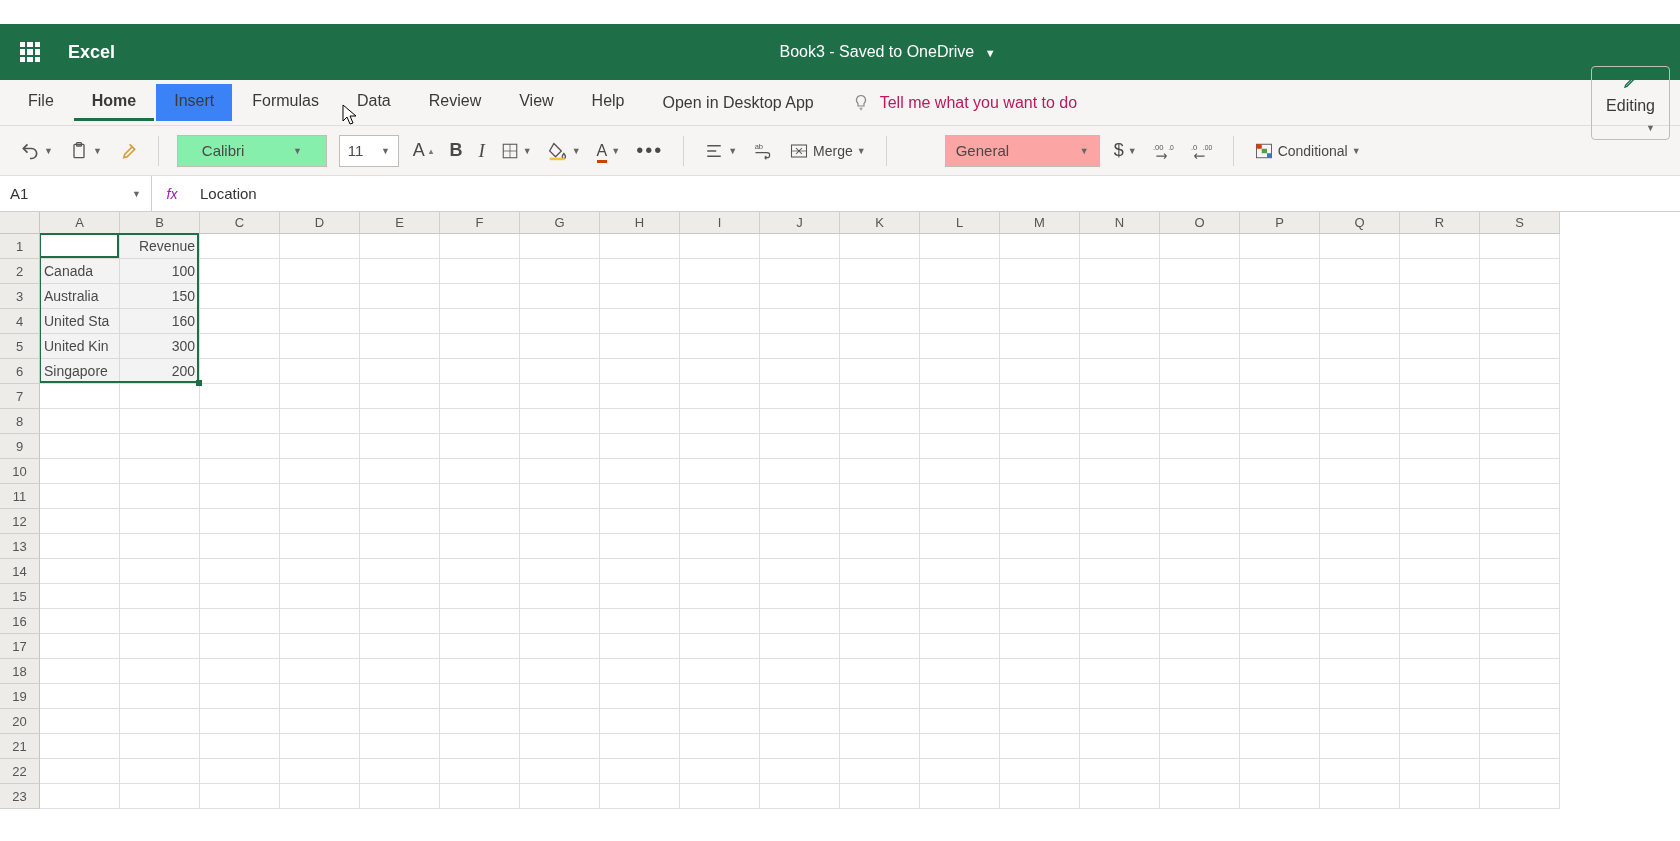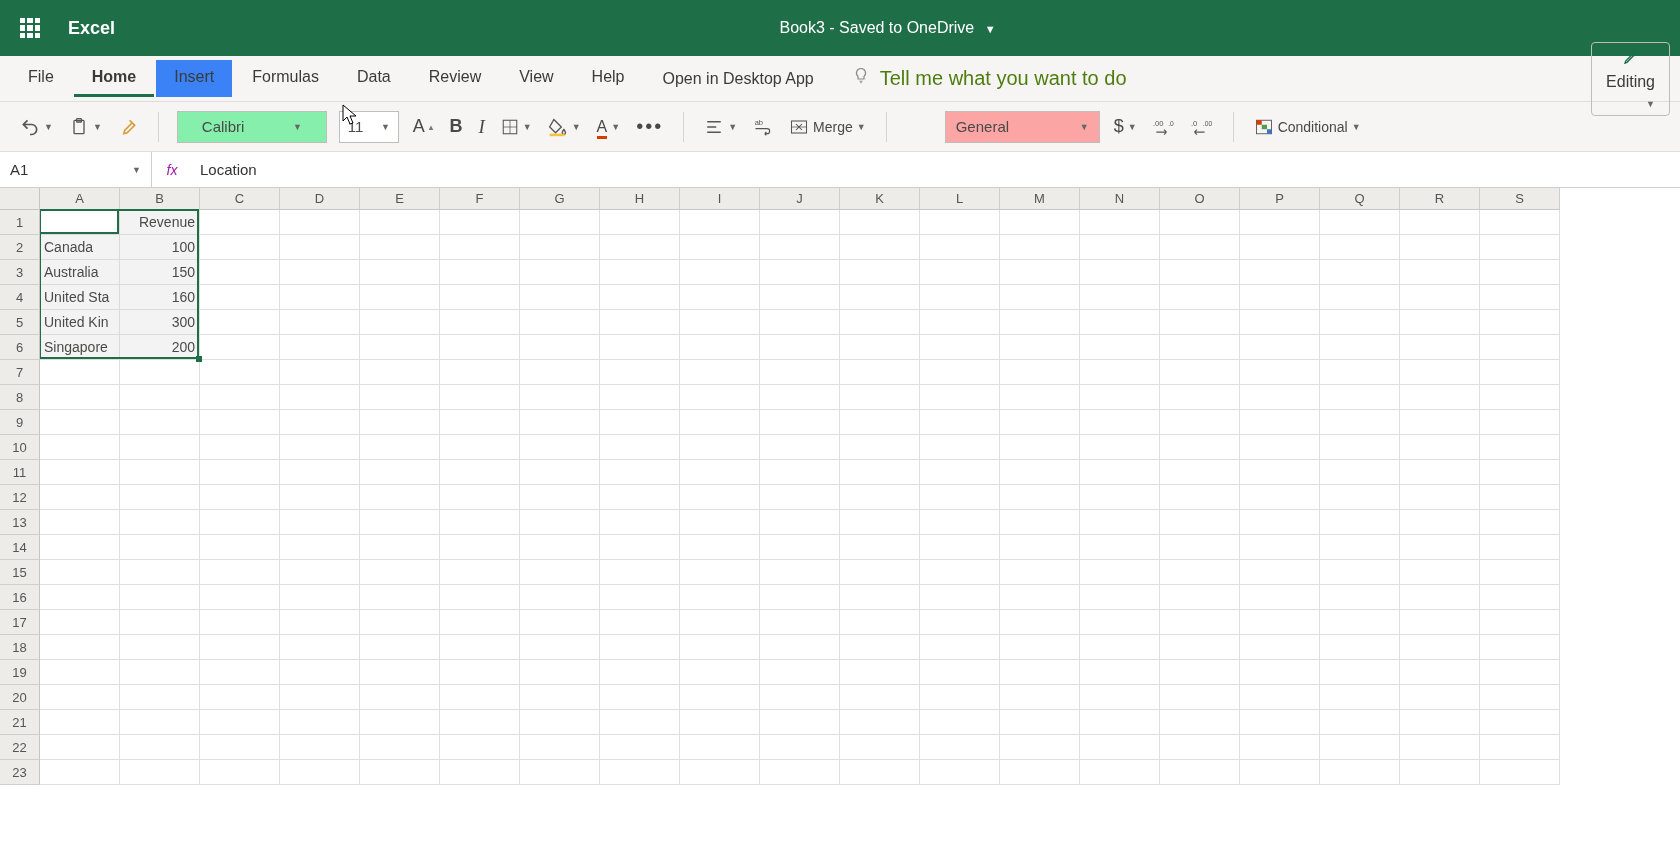--- a/index.html
+++ b/index.html
@@ -1,30 +1,30 @@
 <!DOCTYPE html>
 <html><head>
 <meta charset="utf-8">
 <style>
 * { margin: 0; padding: 0; box-sizing: border-box; font-family: 'Segoe UI', Arial, sans-serif; }
 body { background: #fff; width: 1680px; height: 841px; overflow: hidden; font-size: 14px; color: #333; }
 
-.titlebar { height: 56px; background: #1e6e48; color: #fff; display: flex; align-items: center; padding: 0 20px; }
+.titlebar { height: 56px; background: #1e6e48; color: #fff; display: flex; align-items: center; padding: 0 20px; margin-top: 24px; }
 .app-launcher { width: 20px; height: 20px; display: grid; grid-template-columns: repeat(3,1fr); grid-template-rows: repeat(3,1fr); gap: 2px; cursor: pointer; }
 .app-launcher span { background: #fff; }
 .app-name { margin-left: 28px; font-size: 18px; font-weight: 600; }
 .doc-title { flex: 1; text-align: center; font-size: 16px; }
 .doc-title .chev { margin-left: 6px; font-size: 11px; }
 
 .menubar { height: 46px; background: #f6f5f4; border-bottom: 1px solid #e0dedd; display: flex; align-items: center; padding: 0 10px; gap: 2px; color: #3b3a39; }
 .menu-tab { padding: 8px 18px; font-size: 16px; cursor: pointer; border-bottom: 3px solid transparent; }
 .menu-tab.active { border-bottom: 3px solid #1e6e48; font-weight: 600; }
 .menu-tab.hover { background: #3b82f6; }
 .open-desktop { padding: 8px 18px; font-size: 16px; cursor: pointer; }
-.tellme { display: flex; align-items: flex-start; gap: 10px; padding: 8px 18px; color: #4d7c0f; font-size: 20px; cursor: text; }
+.tellme { display: flex; align-items: center; gap: 10px; padding: 8px 18px; color: #be185d; font-size: 16px; cursor: text; }
 .editing-btn { border: 1px solid #bfbdbb; border-radius: 4px; padding: 6px 14px; display: flex; align-items: center; gap: 8px; cursor: pointer; font-size: 16px; flex-direction: column; }
 .spacer { flex: 1; }
 
 .toolbar { height: 50px; background: #f6f5f4; border-bottom: 1px solid #e0dedd; display: flex; align-items: center; padding: 0 18px; gap: 12px; color: #4a4948; }
 .tool-btn { display: flex; align-items: center; gap: 4px; cursor: pointer; padding: 4px 2px; }
 .tool-sep { width: 1px; height: 30px; background: #d6d4d2; margin: 0 6px; }
 .font-name { width: 150px; height: 32px; border: 1px solid #bfbdbb; background: #86efac; display: flex; align-items: center; padding: 0 24px; font-size: 15px; }
 .font-size { width: 60px; height: 32px; border: 1px solid #bfbdbb; background: #fff; display: flex; align-items: center; padding: 0 8px; font-size: 15px; }
 .num-format { width: 155px; height: 32px; border: 1px solid #bfbdbb; background: #fca5a5; display: flex; align-items: center; padding: 0 10px; font-size: 15px; margin-left: 40px; }
 .chev-sm { font-size: 9px; margin-left: auto; color: #666; }

